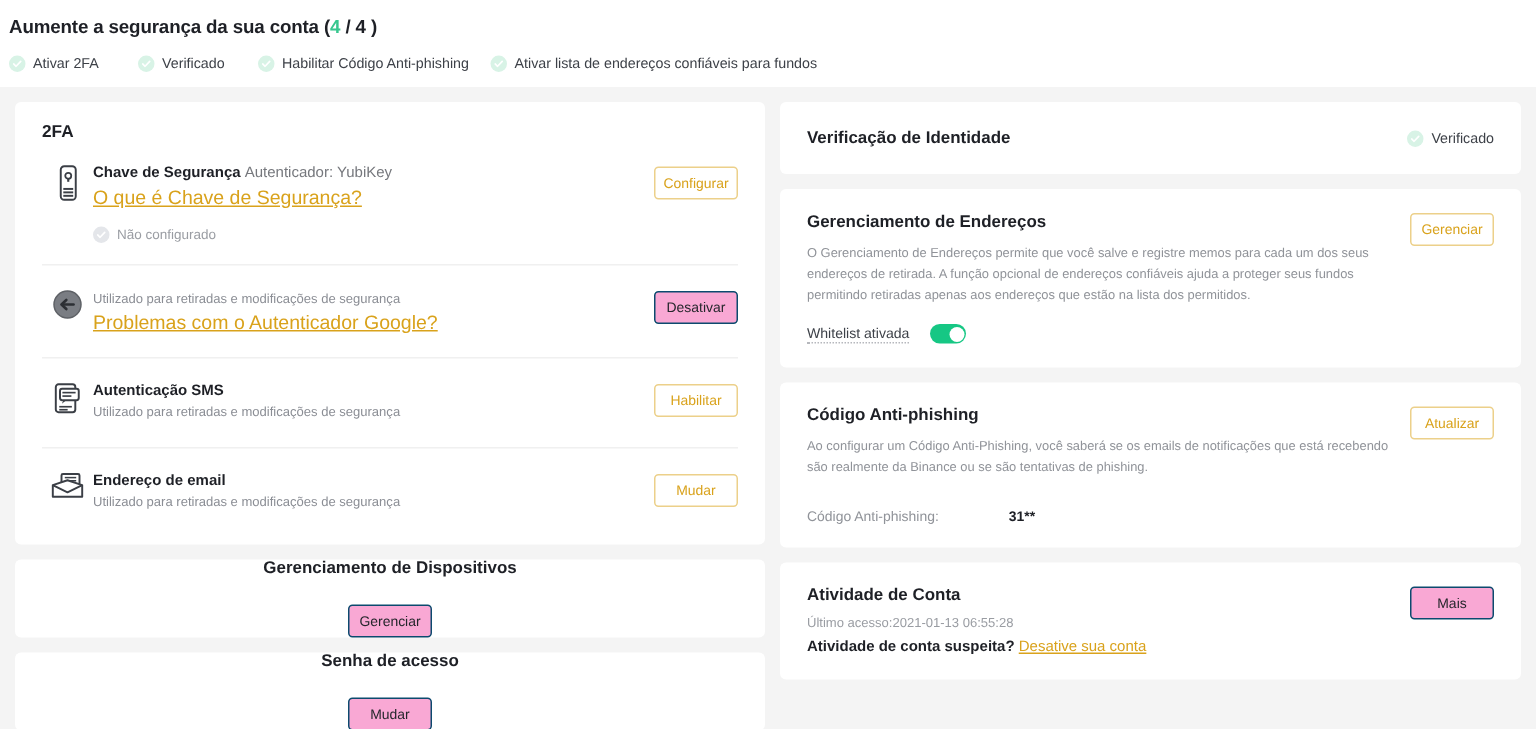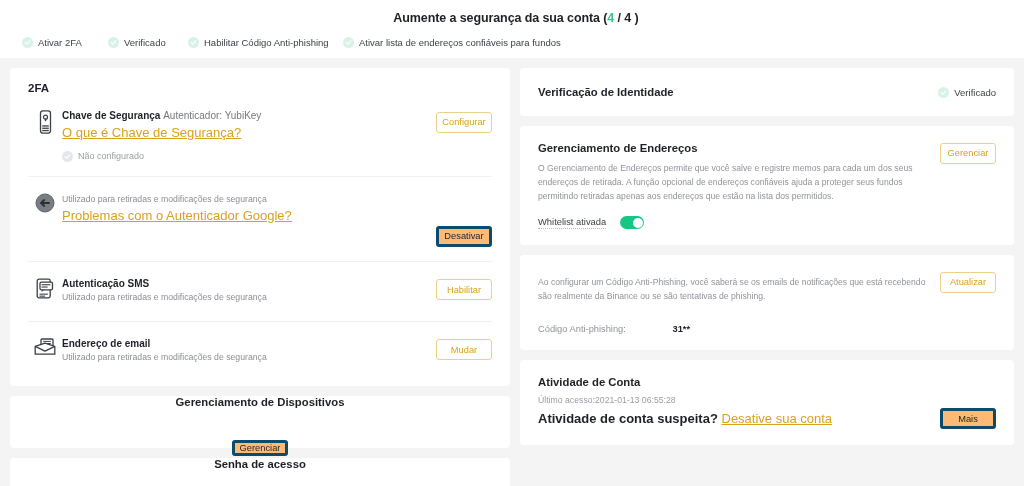--- a/index.html
+++ b/index.html
@@ -8,23 +8,22 @@
     height: 486px;
     background: #f4f4f4;
     font-family: "Liberation Sans", sans-serif;
     color: #1e2026;
     overflow: hidden;
   }
 
   
   .header {
     background: #ffffff;
-    padding: 11px 14px 10px 22px;
+    padding: 11px 14px 10px 6px;
     height: 58px;
-    text-align: center;
   }
   .header-title {
     font-size: 12.5px;
     font-weight: bold;
     color: #1e2026;
     letter-spacing: -0.1px;
   }
   .header-title .count-accent { color: #37c78f; font-weight: bold; }
   .header-title .count-plain { color: #1e2026; font-weight: bold; }
 
@@ -142,26 +141,25 @@
     border-radius: 3px;
     cursor: pointer;
     white-space: nowrap;
   }
   .btn-outline-gold {
     border: 1px solid #ecd08a;
     color: #d9a21b;
     background: #ffffff;
   }
   .btn-outline-grey {
-    border: 3px solid #0c4a6e;
+    border: 1px solid #0c4a6e;
     color: #24262b;
-    background: #fdba74;
-    margin-top: 32px;
-  }
-  .btn-w { width: 56px; padding: 0; }
+    background: #f9a8d4;
+  }
+  .btn-w { width: 56px; padding: 10px; }
 
   
   .card-simple {
     padding: 0 18px;
     height: 52px;
     display: flex;
     align-items: center;
     justify-content: space-between;
     flex-direction: column;
   }
@@ -242,21 +240,21 @@
     margin-top: 20px;
   }
   .code-line b { color: #1e2026; font-weight: bold; margin-left: 44px; }
 
   .activity-sub {
     font-size: 8.7px;
     color: #9a9da3;
     margin-top: 5px;
   }
   .activity-warn {
-    font-size: 13px;
+    font-size: 10px;
     color: #1e2026;
     font-weight: bold;
     margin-top: 6px;
   }
   .activity-warn a {
     color: #d9a21b;
     text-decoration: underline;
     font-weight: normal;
     cursor: pointer;
   }
@@ -438,20 +436,21 @@
             </span>
         </div>
       </div>
       <div class="block-action">
         <div class="btn btn-outline-gold btn-w">Gerenciar</div>
       </div>
     </div>
 
     <div class="card card-block">
       <div class="block-main">
+        <div class="block-title">Código Anti-phishing</div>
         <div class="block-desc">Ao configurar um Código Anti-Phishing, você saberá se os emails de notificações que está recebendo são realmente da Binance ou se são tentativas de phishing.</div>
         <div class="code-line">
           <span>Código Anti-phishing:</span>
           <b>31**</b>
         </div>
       </div>
       <div class="block-action">
         <div class="btn btn-outline-gold btn-w">Atualizar</div>
       </div>
     </div>

